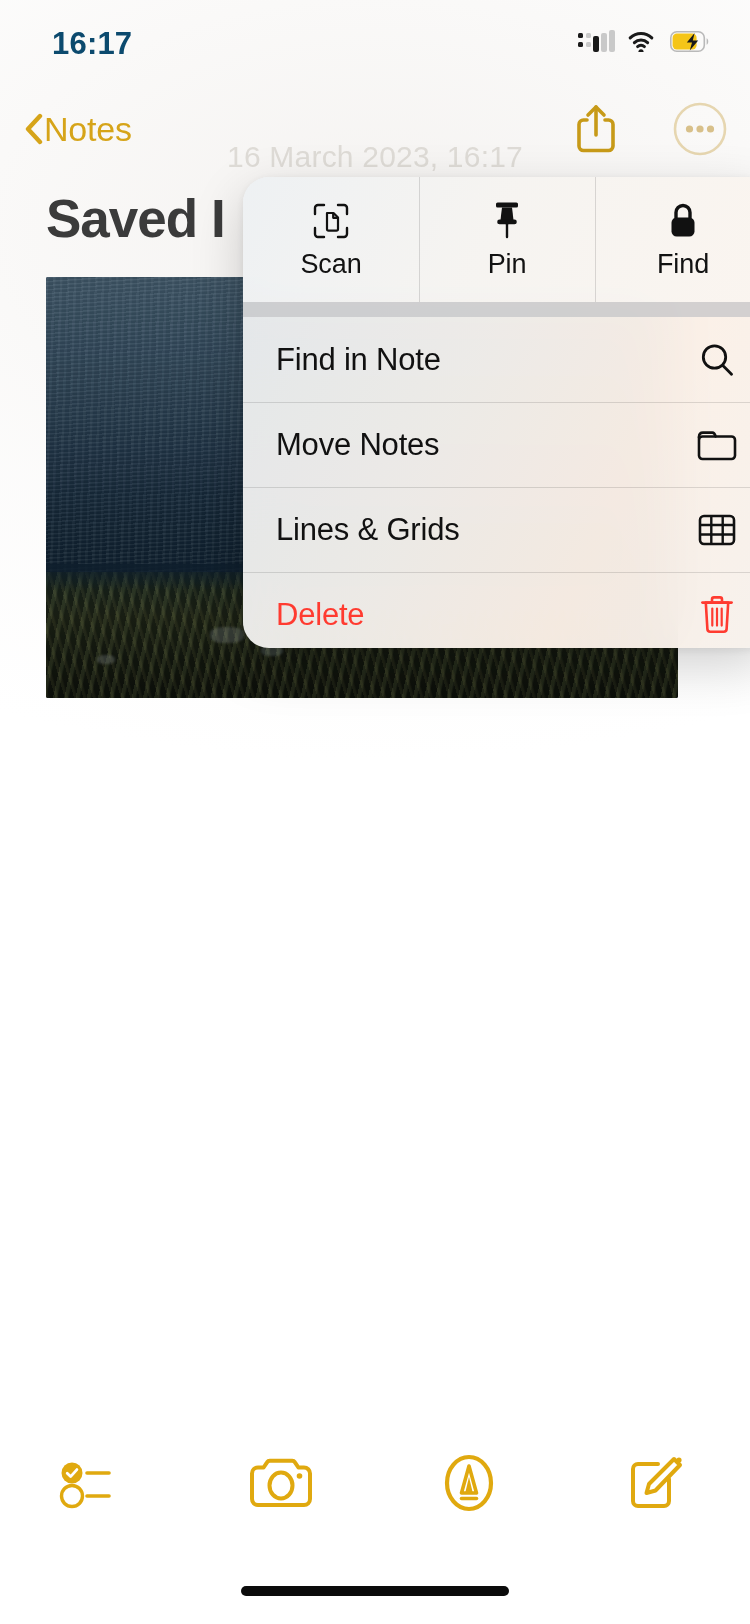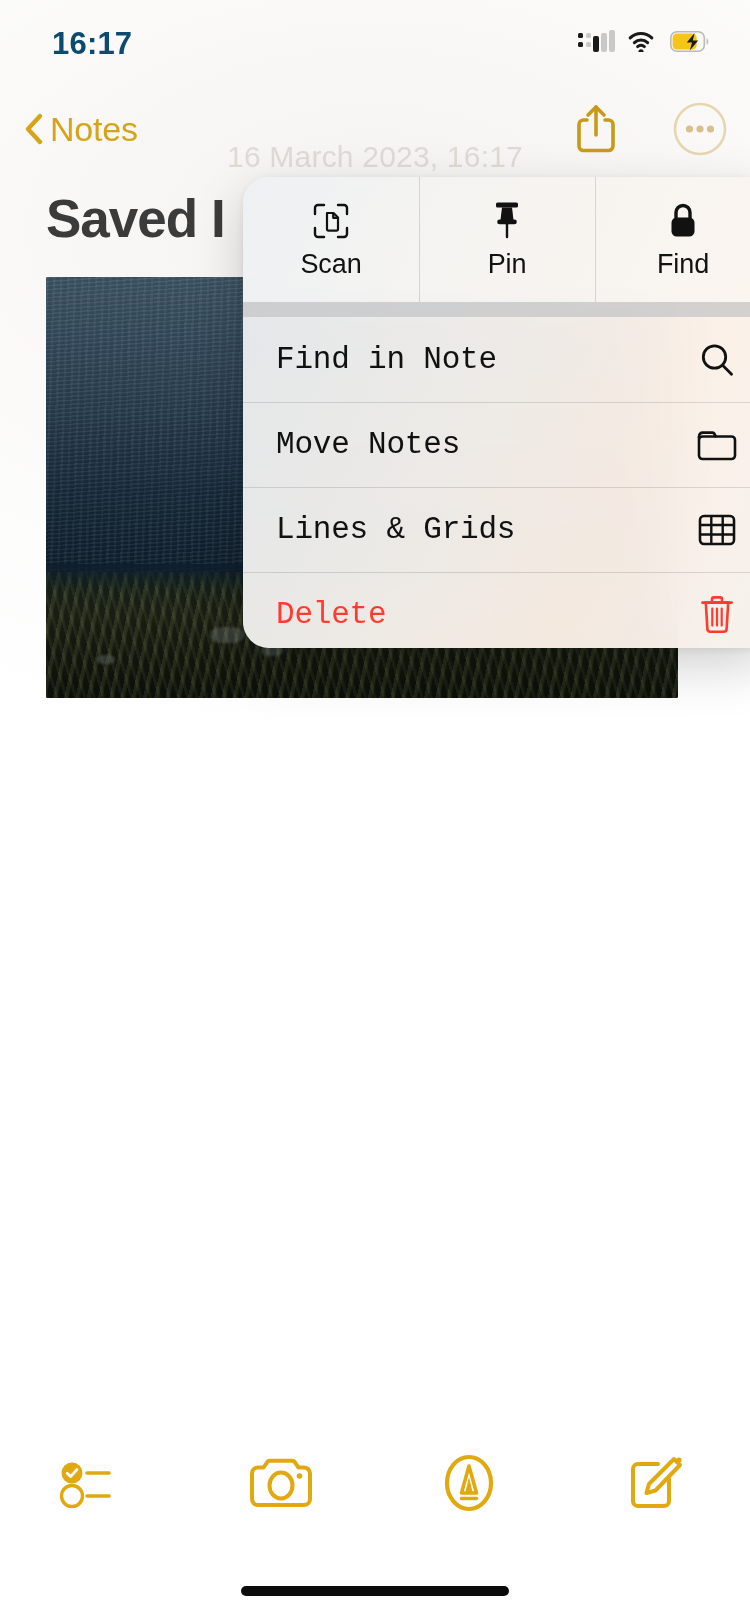--- a/index.html
+++ b/index.html
@@ -45,21 +45,21 @@
 
   .wifi{ display:block; width:30px; height:22px; }
   .battery{ display:block; width:40px; height:21px; position:relative; }
 
   
   .navbar{
     position:absolute; left:0; top:96px; width:750px; height:70px;
   }
   .back{
     position:absolute; left:16px; top:0;
-    display:flex; align-items:center; gap:6px;
+    display:flex; align-items:center; 
     height:66px; padding:0 8px;text-align:center;
   }
   .back .chev{ display:block; width:20px; height:32px; }
   .back .lbl{
     font-size:34px; color:#D6A419; letter-spacing:-0.2px;
   }
   .nav-actions{
     position:absolute; right:22px; top:2px;
     display:flex; align-items:center; gap:48px;
   }
@@ -142,21 +142,21 @@
   .menu-row{
     height:85px;
     display:flex; align-items:center; justify-content:space-between;
     padding:0 32px 0 33px;
     position:relative;
   }
   .menu-row + .menu-row::before{
     content:""; position:absolute; left:0; right:0; top:0; height:1px;
     background:rgba(0,0,0,0.12);
   }
-  .menu-row .mr-label{ font-size:31px; color:#111111; letter-spacing:-0.2px;font-family:Liberation Mono, monospace; }
+  .menu-row .mr-label{ font-size:31px; color:#111111; letter-spacing:-0.2px; }
   .menu-row.destructive .mr-label{ color:#FF3B30; }
   .mr-icon{ display:flex; align-items:center; justify-content:center; width:44px; height:44px; }
 
   
   .toolbar{
     position:absolute; left:0; bottom:96px; width:750px; height:90px;
     display:flex; align-items:center;
   }
   .tb-item{ flex:1; display:flex; align-items:center; justify-content:center; height:90px; }
   .home-indicator{

